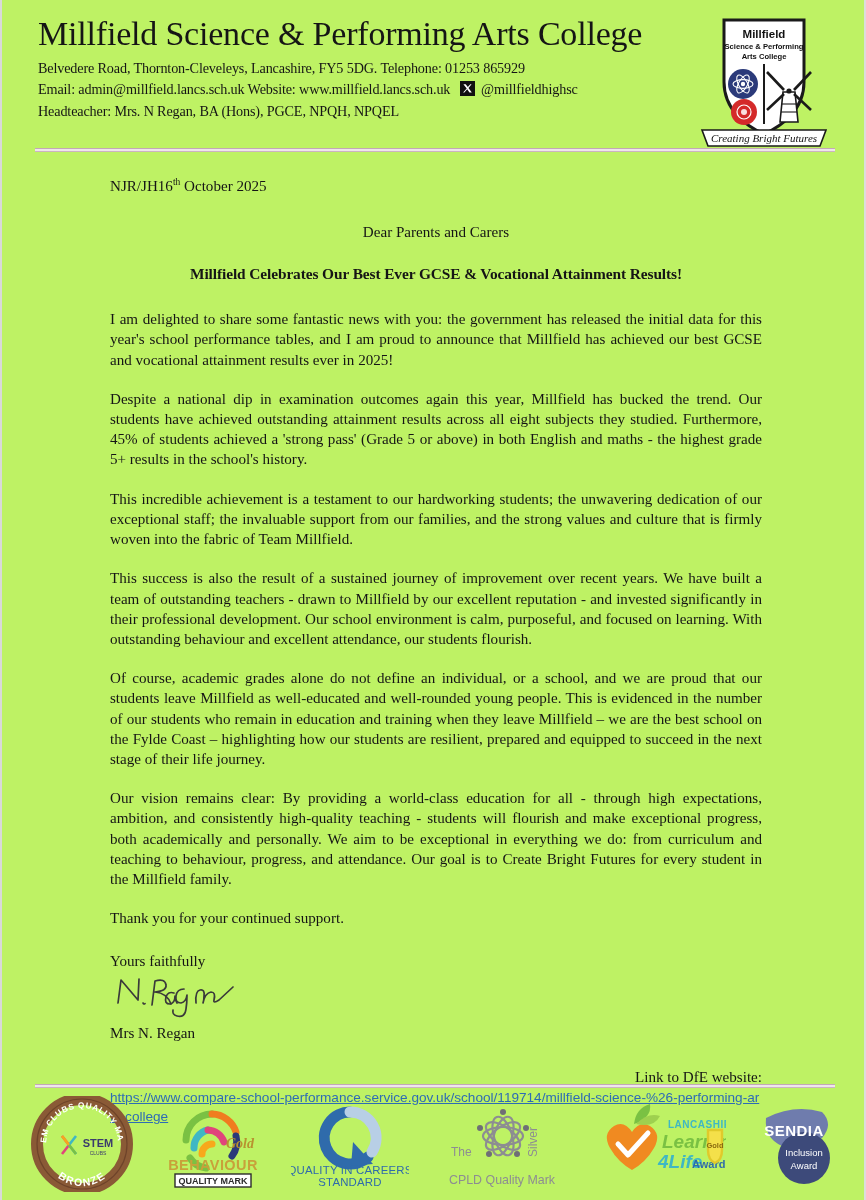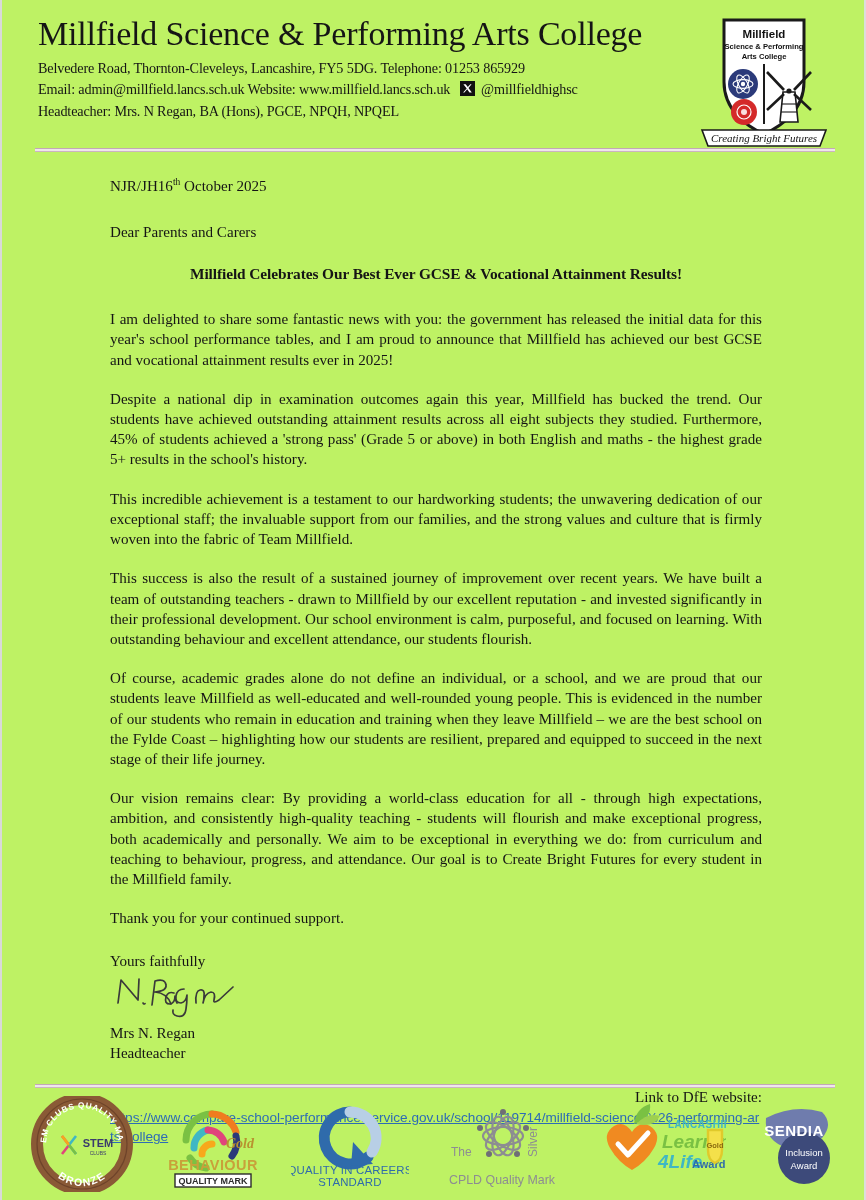--- a/index.html
+++ b/index.html
@@ -84,21 +84,21 @@
   }
   .meta-row {
     display: flex;
     justify-content: flex-start;
     align-items: baseline;
     margin-bottom: 26px;
   }
   .meta-ref { }
   .meta-date sup { font-size: 9.5px; vertical-align: super; }
 
-  .salutation { margin-bottom: 22px; }
+  .salutation { margin-bottom: 22px; text-align: center; }
 
   .headline {
     text-align: center;
     font-weight: bold;
     font-size: 15.4px;
     margin: 0 0 24px 0;
     letter-spacing: -0.1px;
   }
 
   p.body-para {
@@ -246,21 +246,20 @@
             <path d="M6 30 L9 7 L26 27 L27 6"></path>
             <path d="M31 30 q0.6 1.6 2 0.6"></path>
             <path d="M40 32 L43 8 q10 -3 11 4 q1 6 -11 7 q12 1 16 12"></path>
             <path d="M62 20 q-6 -2 -8 4 q-2 7 4 7 q5 -1 5 -8 q0 4 2 7"></path>
             <path d="M72 16 q-7 0 -8 7 q-1 7 5 7 q5 -1 6 -8 q0 8 -1 14 q-1 9 -9 7 q-5 -1 -4 -6"></path>
             <path d="M84 30 q-1 -12 4 -13 q5 -1 4 6 q0 4 -1 7 q2 -10 8 -11 q5 0 3 8 q-1 4 5 0 l14 -13"></path>
           </g>
         </svg>
       </div>
       <div class="sign-name">Mrs N. Regan</div>
-      <div class="sign-name">Headteacher</div>
     </div>
 
     <div class="link-block">
       <div class="link-label">Link to DfE website:</div>
       <a class="dfe-link" href="#" title="https://www.compare-school-performance.service.gov.uk/school/119714/millfield-science-%26-performing-arts-college">https://www.compare-school-performance.service.gov.uk/school/119714/millfield-science-%26-performing-arts-college</a>
     </div>
   </div>
 
   <div class="rule rule-bottom"></div>
 

